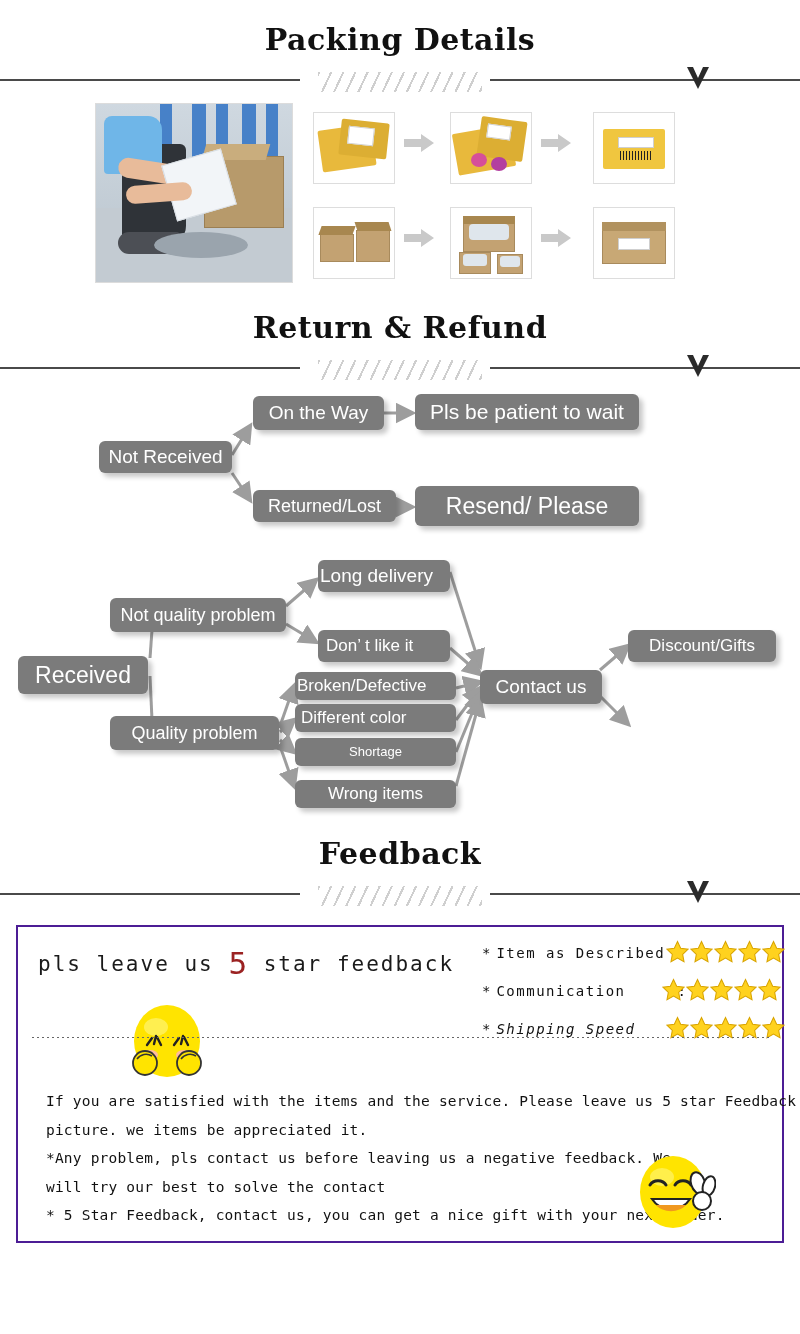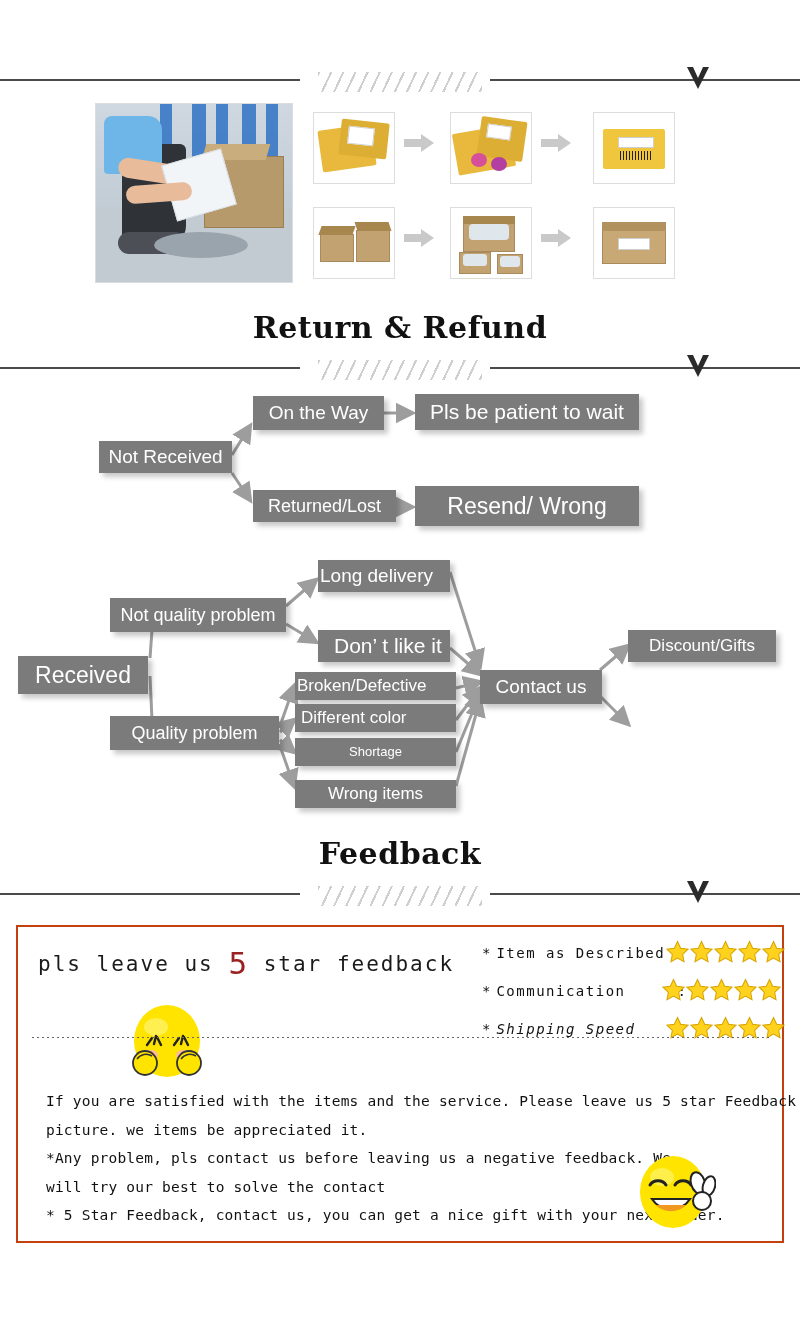--- a/index.html
+++ b/index.html
@@ -75,28 +75,29 @@
   .node {
     position: absolute;
     background: #7b7b7b;
     color: #ffffff;
     font-family: "Liberation Sans", sans-serif;
     display: flex; align-items: center;
     box-shadow: 4px 4px 5px rgba(0,0,0,0.22);
     line-height: 1.05;
     overflow: hidden;
     white-space: nowrap;
+    border-radius: 6px;
   }
   .node.center { justify-content: center; }
   .fl-svg { position: absolute; left: 0; top: 0; overflow: visible; }
 
   
   .fb-panel {
     position: absolute; left: 16px; top: 925px; width: 768px; height: 318px;
-    border: 2px solid #c2410c; background: #ffffff;
+    border: 2px solid #4c1d95; background: #ffffff;
   }
   .fb-headline {
     position: absolute; left: 20px; top: 18px;
     font-family: "DejaVu Sans Mono", "Liberation Mono", monospace;
     font-size: 21px; color: #1a1a1a; letter-spacing: 2px; white-space: nowrap;
   }
   .fb-five {
     color: #9b2222; font-size: 31px; font-weight: 400; vertical-align: -3px;
   }
   .rate-row {
@@ -116,20 +117,21 @@
     letter-spacing: 0.2px;
   }
   .fb-body div { white-space: nowrap; }
 </style>
 </head>
 <body>
 
 <div class="page">
 
   <div class="sec-head" style="top:22px">
+    <div class="sec-title">Packing Details</div>
     <div class="rule-wrap">
       <div class="rule-l"></div>
       <div class="hatch"></div>
       <div class="rule-r"></div>
       <svg class="chev" viewBox="0 0 30 30">
         <polygon points="4,4 15,26 26,4 20,4 15,15 10,4" fill="#2b2b2b"></polygon>
       </svg>
     </div>
   </div>
 
@@ -227,21 +229,21 @@
       </defs>
       <path d="M232,65 L250,36" stroke="#9d9d9d" stroke-width="3" fill="none" marker-end="url(#ah)"></path>
       <path d="M232,83 L250,110" stroke="#9d9d9d" stroke-width="3" fill="none" marker-end="url(#ah)"></path>
       <path d="M384,23 L412,23" stroke="#9d9d9d" stroke-width="3" fill="none" marker-end="url(#ah)"></path>
       <path d="M384,117 L412,117" stroke="#9d9d9d" stroke-width="3" fill="none" marker-end="url(#ah)"></path>
     </svg>
     <div class="node center" style="left:99px;top:51px;width:133px;height:32px;font-size:19px;">Not Received</div>
     <div class="node center" style="left:253px;top:6px;width:131px;height:34px;font-size:19px;">On the Way</div>
     <div class="node center" style="left:415px;top:4px;width:224px;height:36px;font-size:21px;">Pls be patient to wait</div>
     <div class="node center" style="left:253px;top:100px;width:143px;height:32px;font-size:18px;">Returned/Lost</div>
-    <div class="node center" style="left:415px;top:96px;width:224px;height:40px;font-size:23px;">Resend/ Wrong</div>
+    <div class="node center" style="left:415px;top:96px;width:224px;height:40px;font-size:23px;">Resend/ Please</div>
   </div>
 
   <div class="flow" style="top:548px;height:270px">
     <svg class="fl-svg" width="800" height="270">
       <defs>
         <marker id="ah2" markerWidth="7" markerHeight="7" refX="5.5" refY="3.5" orient="auto">
           <polygon points="0,0 7,3.5 0,7" fill="#9d9d9d"></polygon>
         </marker>
       </defs>
 
@@ -266,21 +268,21 @@
       <path d="M600,122 L628,98" stroke="#9d9d9d" stroke-width="3" fill="none" marker-end="url(#ah2)"></path>
       <path d="M600,148 L628,176" stroke="#9d9d9d" stroke-width="3" fill="none" marker-end="url(#ah2)"></path>
     </svg>
 
     <div class="node center" style="left:18px;top:108px;width:130px;height:38px;font-size:23px;">Received</div>
 
     <div class="node center" style="left:110px;top:50px;width:176px;height:34px;font-size:18px;">Not quality problem</div>
     <div class="node center" style="left:110px;top:168px;width:169px;height:34px;font-size:18px;">Quality problem</div>
 
     <div class="node" style="left:318px;top:12px;width:132px;height:32px;font-size:19px;padding-left:2px;">Long delivery</div>
-    <div class="node" style="left:318px;top:82px;width:132px;height:32px;font-size:21px;padding-left:16px;text-align:right;">Don’  t like it</div>
+    <div class="node" style="left:318px;top:82px;width:132px;height:32px;font-size:17px;padding-left:8px;text-align:right;">Don’  t like it</div>
 
     <div class="node" style="left:295px;top:124px;width:161px;height:28px;font-size:17px;padding-left:2px;">Broken/Defective</div>
     <div class="node" style="left:295px;top:156px;width:161px;height:28px;font-size:17px;padding-left:6px;">Different color</div>
     <div class="node center" style="left:295px;top:190px;width:161px;height:28px;font-size:13px;">Shortage</div>
     <div class="node center" style="left:295px;top:232px;width:161px;height:28px;font-size:17px;">Wrong items</div>
 
     <div class="node center" style="left:480px;top:122px;width:122px;height:34px;font-size:19px;">Contact us</div>
 
     <div class="node center" style="left:628px;top:82px;width:148px;height:32px;font-size:17px;">Discount/Gifts</div>
   </div>

